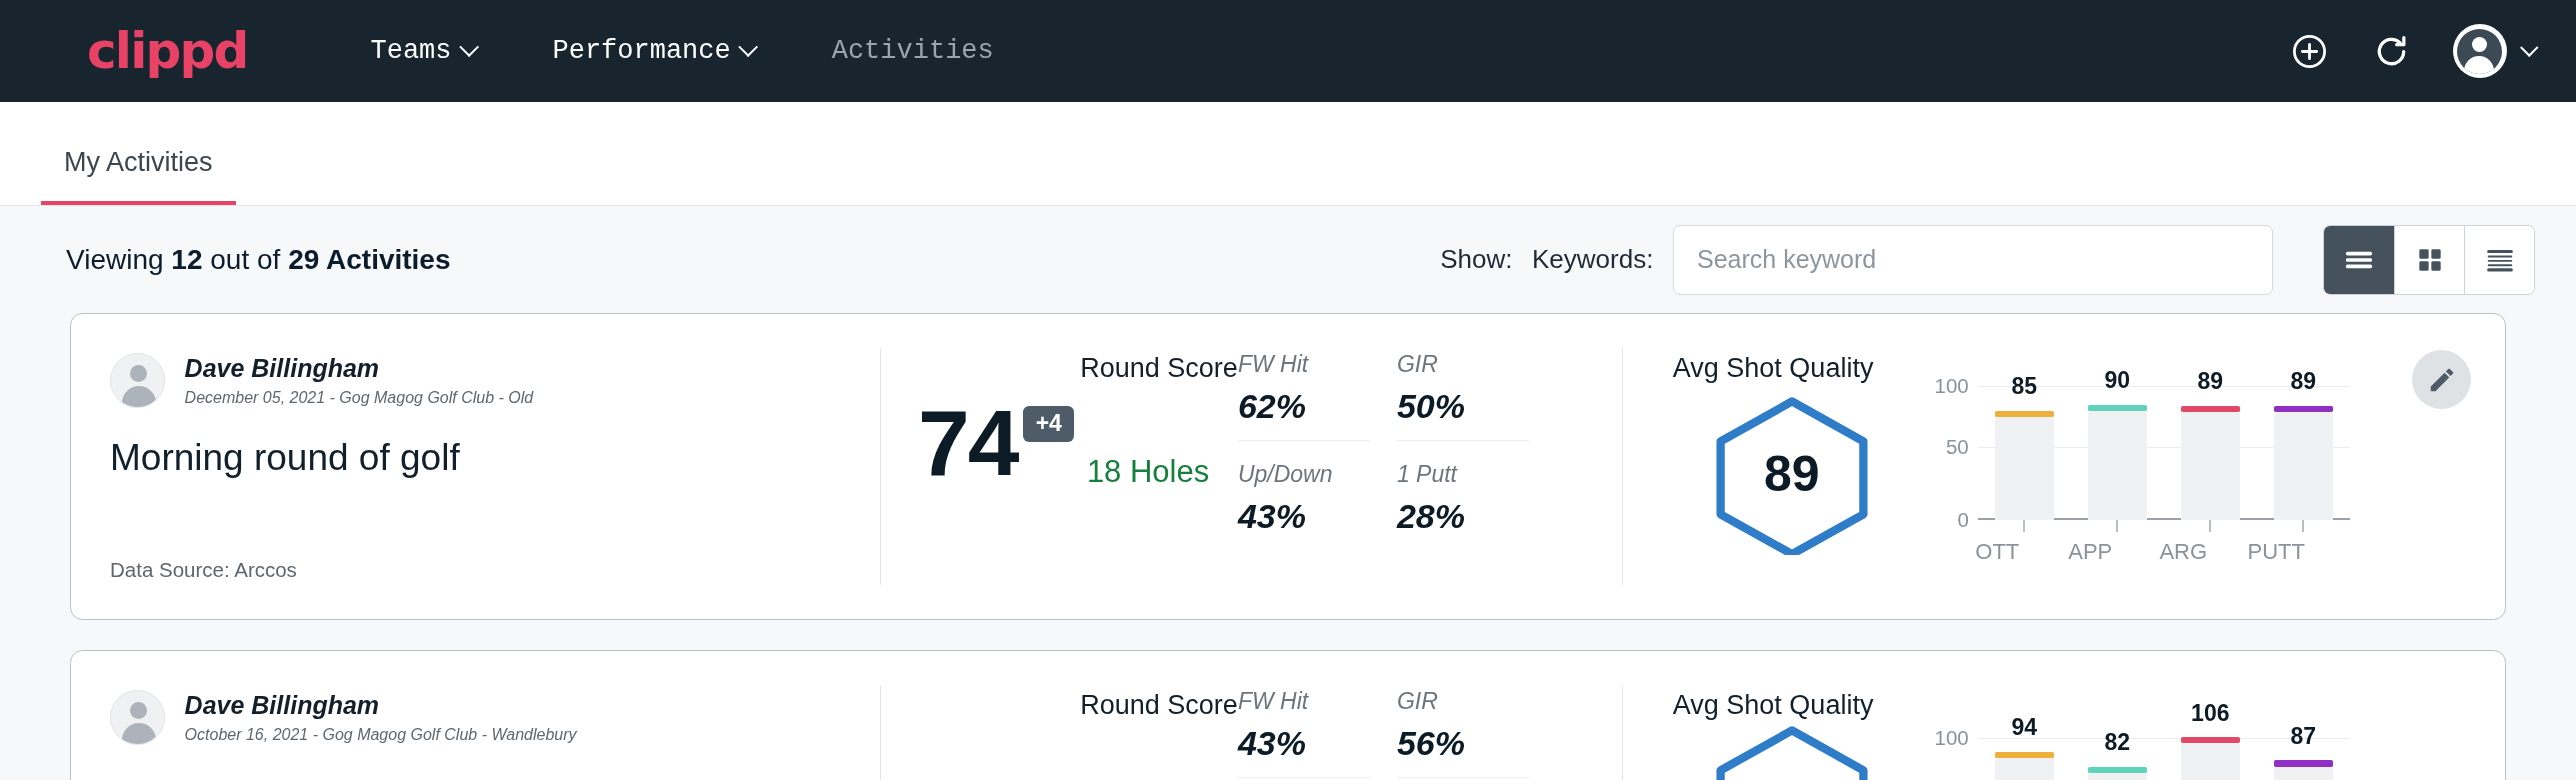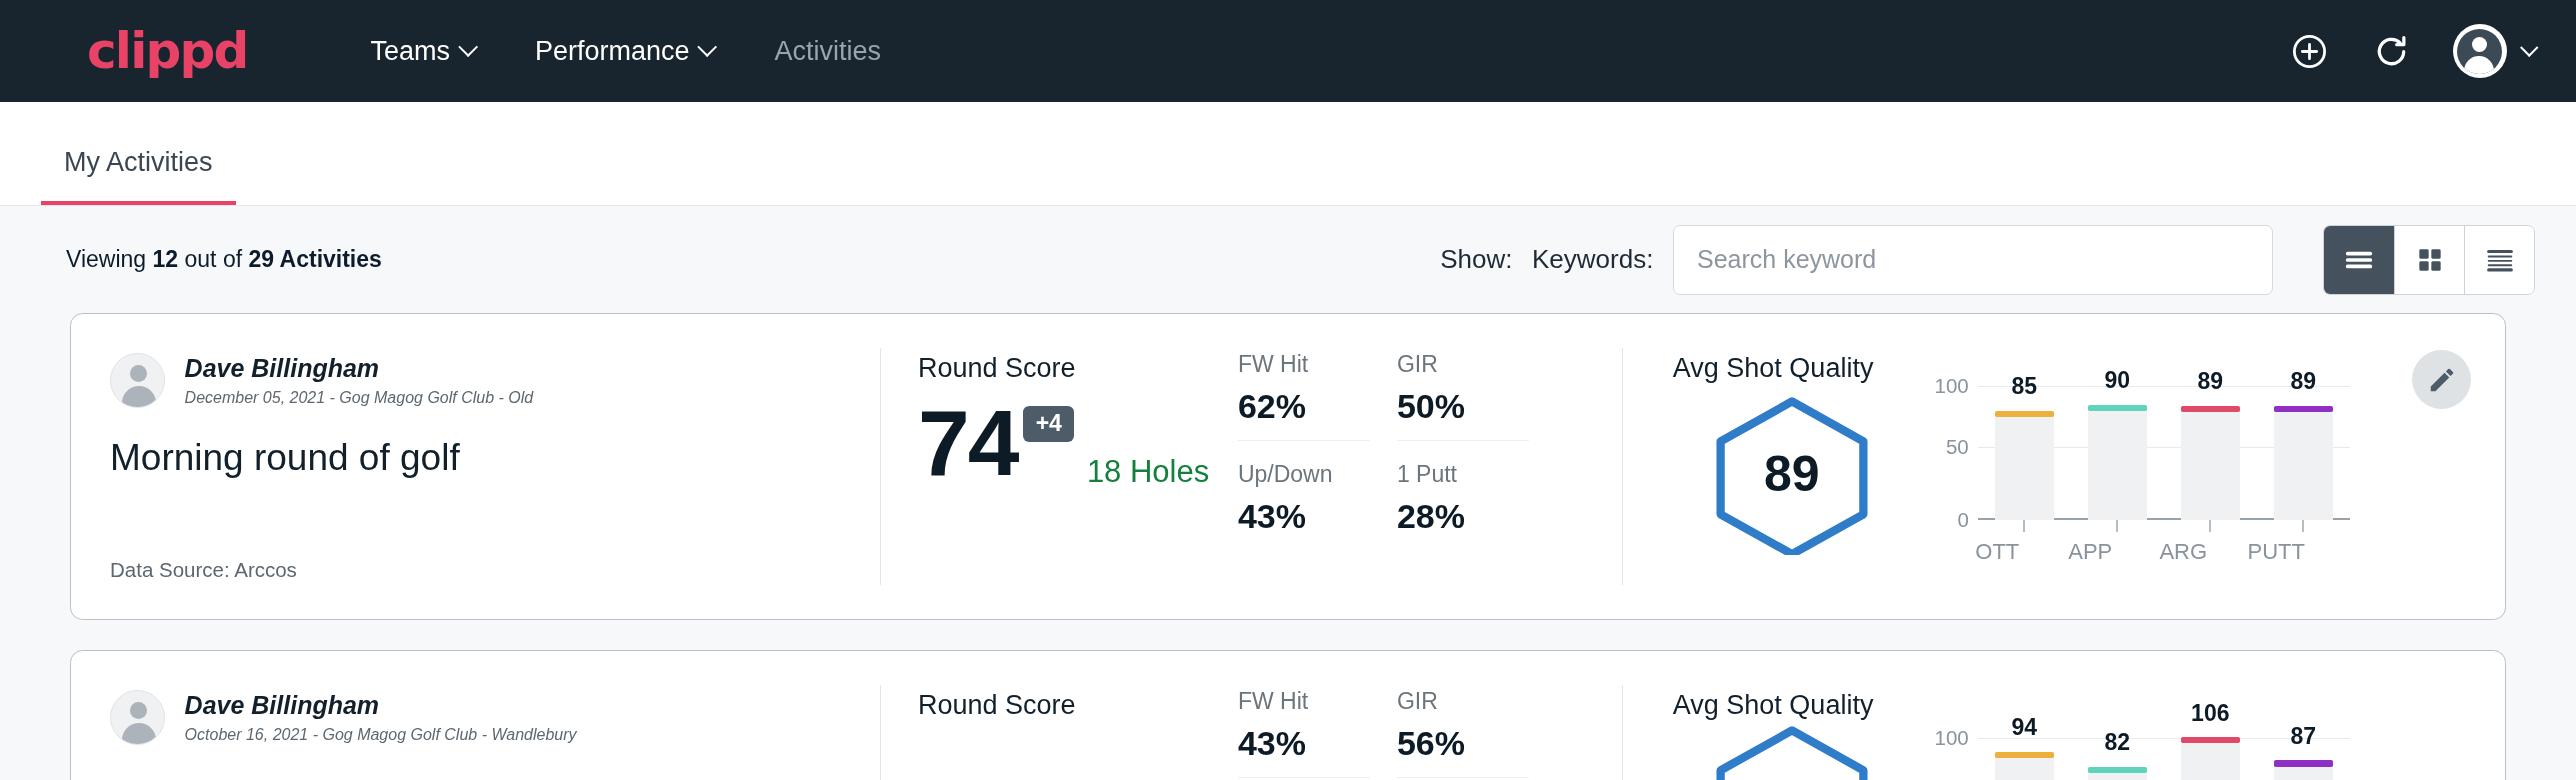--- a/index.html
+++ b/index.html
@@ -19,21 +19,21 @@
     padding: 0 41px 0 87px;
   }
   .logo {
     font-size: 50px;
     font-weight: 700;
     color: #e84366;
     letter-spacing: -1.8px;
     margin-right: 93px;
     font-family: "DejaVu Sans", sans-serif;
   }
-  .navitems { display: flex; align-items: flex-end; gap: 0px; }
+  .navitems { display: flex; align-items: flex-end; gap: 16px; font-family: Liberation Mono, monospace; }
   .navitem {
     display: flex; align-items: center; gap: 10.7px;
     color: #ffffff;
     font-size: 27px;
     padding: 9px 30px;
     cursor: pointer;
     white-space: nowrap;
   }
   .navitem.dim { color: #9aa4ad; }
   .chev {
@@ -101,21 +101,21 @@
   .tab.active { border-bottom-color: #e84366; color: #3b4650; }
 
   
   .filterrow {
     height: 107px;
     display: flex;
     align-items: center;
     padding: 0 41px 0 66px;
     background: #f7f8fa;
   }
-  .viewing { font-size: 23px; color: #0c1c2c; }
+  .viewing { font-size: 28px; color: #0c1c2c; }
   .viewing b { font-weight: 700; }
   .filter-mid {
     margin-left: auto;
     display: flex; align-items: center; gap: 0;
   }
   .lbl { font-size: 26px; color: #1e2a36; margin-right: 19.6px; }
   .select {
     width: 400px; height: 70px;
     background: #ffffff;
     border: 0.9px solid #d5dadf;
@@ -204,20 +204,21 @@
   .uname { font-size: 25px; font-weight: 700; color: #13202c; line-height: 1.25; }
   .umeta { font-size: 16px; color: #5d6770; line-height: 1.3; margin-top: 3.6px; }
   .cardtitle { font-size: 37px; color: #12202c; margin-top: 28.6px; }
   .datasource { font-size: 20.5px; color: #5d6770; margin-top: auto; margin-bottom: 37px; }
 
   .vdivider { width: 0.9px; background: #e3e6e9; margin: 34px 0; }
 
   .col-score {
     width: 357px;
     padding: 39px 0 0 37px;
+    text-align: right;
   }
   .sectlabel { font-size: 27px; color: #12202c; }
   .scoreline { display: flex; align-items: flex-start; margin-top: 12.5px; }
   .bignum {
     font-size: 93px; font-weight: 700; color: #0d1b27;
     line-height: 1; letter-spacing: -1.8px;
   }
   .badge {
     background: #4d5c68; color: #ffffff;
     font-size: 23px; font-weight: 700;
@@ -228,21 +229,21 @@
   .holes { font-size: 31px; color: #15803d; align-self: flex-end; margin-left: 12.5px; }
 
   .col-stats {
     width: 384px;
     padding: 37px 0 0 0;
     display: grid;
     grid-template-columns: 132px 132px;
     column-gap: 27px;
     align-content: start;
   }
-  .statcell { padding-bottom: 14.3px; }
+  .statcell { padding-bottom: 14.3px; font-style: italic; }
   .statcell.topcell { border-bottom: 0.9px solid #eceef0; margin-bottom: 19.6px; }
   .statlabel { font-size: 23px; color: #6b757d; }
   .statval { font-size: 34px; font-weight: 700; color: #0d1b27; margin-top: 9px; }
 
   .col-quality { flex: 1; padding: 39px 0 0 50px; display: flex; flex-direction: column; }
   .qual-body { display: flex; align-items: center; margin-top: 1.8px; }
   .hexwrap { width: 187px; position: relative; margin-left: 36px; }
   .hexnum {
     position: absolute; left: 0; top: 0; width: 166px; height: 161px;
     display: flex; align-items: center; justify-content: center;

